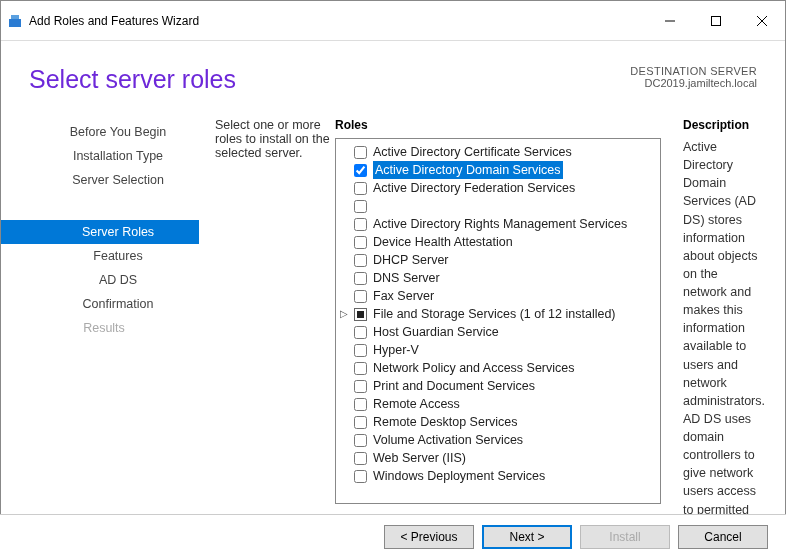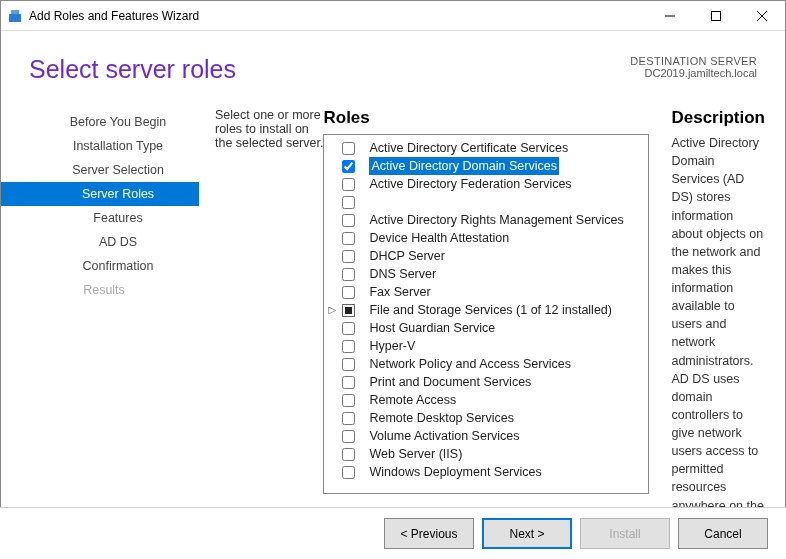--- a/index.html
+++ b/index.html
@@ -1,46 +1,46 @@
 <!DOCTYPE html>
 <html><head>
 <meta charset="utf-8">
 <style>
 * { box-sizing: border-box; margin: 0; padding: 0; font-family: "Segoe UI", Tahoma, sans-serif; }
 body { background: #fff; width: 786px; height: 559px; overflow: hidden; border: 1px solid #888; }
-.titlebar { height: 30px; display: flex; align-items: center; padding: 0 0 0 6px; border-bottom: 1px solid #ddd; justify-content: space-between; }
+.titlebar { height: 40px; display: flex; align-items: center; padding: 0 0 0 6px; border-bottom: 1px solid #ddd; justify-content: space-between; }
 .titlebar .icon { width: 16px; height: 16px; margin-right: 6px; }
 .titlebar .title { font-size: 12px; flex: 1; }
 .titlebar .winbtns { display: flex; }
 .titlebar .winbtn { width: 46px; height: 30px; display: flex; align-items: center; justify-content: center; font-size: 12px; }
 .header { padding: 24px 28px 10px 28px; display: flex; justify-content: space-between; align-items: flex-start; }
 .header h1 { font-size: 25px; font-weight: 300; color: #6d28d9; }
 .dest { text-align: right; font-size: 11px; color: #555; }
 .dest .dlabel { letter-spacing: 0.3px; }
 .content { display: flex; padding: 0 14px 0 0; height: 400px; }
 .sidebar { width: 198px; padding-top: 16px; }
 .sidebar .step { padding: 5px 0 5px 36px; font-size: 12.5px; color: #444; cursor: pointer; position: relative; text-align: center; }
-.sidebar .step.active { background: #0078d7; color: #fff; }
+.sidebar .step.active { background: #0078d7; color: #fff; margin-top: 28px; }
 .sidebar .step.disabled { color: #aaa; padding-left: 8px; }
 .main { flex: 1; padding: 14px 6px 0 16px; display: flex; }
 .instruction { font-size: 12.5px; color: #333; margin-bottom: 18px; }
 .panels { display: flex; flex: 1; gap: 22px; min-height: 0; }
 .rolespanel { width: 326px; display: flex; flex-direction: column; }
-.panelhead { font-size: 17px; font-weight: 600; margin-bottom: 6px; }
+.panelhead { font-size: 12px; font-weight: 600; margin-bottom: 6px; }
 .rolesbox { border: 1px solid #888; flex: 1; overflow-y: scroll; padding: 4px 2px; background: #fff; }
-.roleitem { display: flex; align-items: center; padding: 0 2px 0 16px; font-size: 12.5px; color: #222; height: 18px; line-height: 18px; cursor: default; position: relative; gap: 8px; }
+.roleitem { display: flex; align-items: center; padding: 0 2px 0 16px; font-size: 12.5px; color: #222; height: 18px; line-height: 18px; cursor: default; position: relative; }
 .roleitem .tree { position: absolute; left: 2px; font-size: 10px; color: #555; }
 .roleitem input[type=checkbox] { margin-right: 6px; width: 13px; height: 13px; }
 .roleitem .cbmixed { width: 13px; height: 13px; border: 1px solid #666; margin-right: 6px; display: inline-flex; align-items: center; justify-content: center; background: #fff; }
 .roleitem .cbmixed .sq { width: 7px; height: 7px; background: #222; }
 .roleitem.selected .label { background: #0078d7; color: #fff; padding: 0 2px; }
 .descpanel { flex: 1; }
 .descpanel .desc { font-size: 12.5px; color: #333; line-height: 1.45; }
 .footer { position: absolute; bottom: 0; left: 0; right: 0; border-top: 1px solid #ccc; padding: 10px 18px; display: flex; justify-content: flex-end; gap: 8px; background: #fff; }
-.footer button { width: 90px; height: 31px; font-size: 12px; border: 1px solid #888; background: #e1e1e1; cursor: pointer; }
+.footer button { width: 90px; height: 24px; font-size: 12px; border: 1px solid #888; background: #e1e1e1; cursor: pointer; }
 .footer button.primary { border: 2px solid #0078d7; background: #e1e1e1; }
 .footer button:disabled { color: #aaa; border-color: #bbb; }
 ::-webkit-scrollbar { width: 17px; }
 ::-webkit-scrollbar-track { background: #f0f0f0; }
 ::-webkit-scrollbar-thumb { background: #c2c2c2; }
 </style>
 </head>
 <body>
 
 <div class="titlebar">

